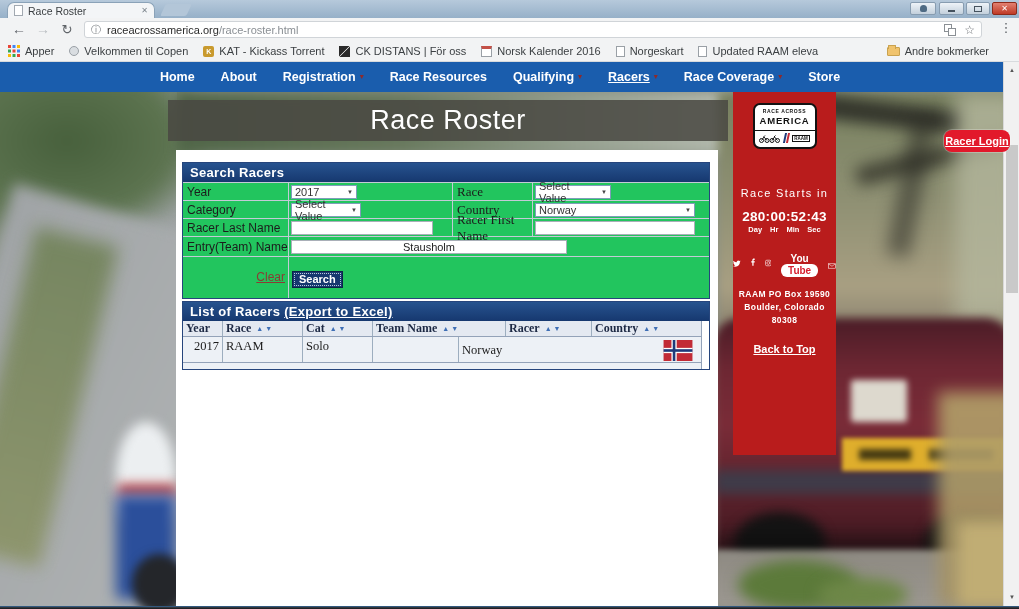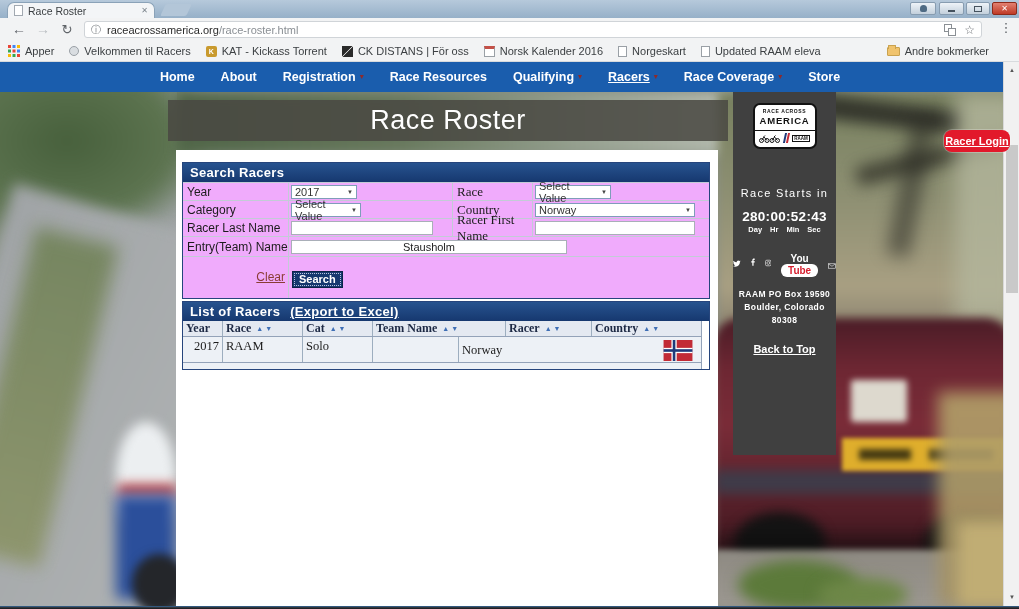--- a/index.html
+++ b/index.html
@@ -108,21 +108,21 @@
   .ph-g1{left:738px;top:468px;width:120px;height:50px;border-radius:50%;background:#5c7a3a;filter:blur(7px)}
   .ph-g2{left:818px;top:486px;width:90px;height:34px;border-radius:50%;background:#6d8747;filter:blur(7px)}
   .ph-g3{left:938px;top:300px;width:82px;height:214px;background:linear-gradient(#b3a169,#a59367);opacity:.9;filter:blur(8px)}
   .ph-g4{left:958px;top:430px;width:62px;height:84px;background:#c0ad74;filter:blur(7px)}
 
   .title-band{left:168px;top:8px;width:560px;height:41px;background:rgba(73,72,66,.85);
     color:#fff;font-size:27px;text-align:center;line-height:40px;letter-spacing:.5px}
   .main-col{left:176px;top:58px;width:542px;height:456px;background:#fff}
 
   
-  .panel{border:1px solid #26457c;background:#f0abfc}
+  .panel{border:1px solid #26457c;background:#22c55e}
   .search-panel{left:182px;top:70px;width:528px}
   .panel-bar{height:19px;background:linear-gradient(#27538f,#16386f);color:#fff;
     font-weight:bold;font-size:13px;line-height:19px;padding-left:7px;letter-spacing:.3px;
     display:flex;align-items:center}
   .frow{display:flex;border-top:1px solid #c3cbd6}
   .frow:first-of-type{border-top:none}
   .fc{border-right:1px solid #c3cbd6;display:flex;align-items:center;height:17px}
   .c1{width:106px;padding-left:4px;font-size:12px;color:#1c1c1c}
   .c2{width:164px}
   .c3{width:80px;padding-left:4px}
@@ -138,39 +138,39 @@
   .row-btn{display:flex;border-top:1px solid #c3cbd6;height:42px}
   .clear-cell{width:106px;border-right:1px solid #c3cbd6;display:flex;justify-content:flex-end;
     align-items:flex-start;padding:13px 3px 0 0}
   .clear-link{color:#8a3c34;text-decoration:underline;font-size:12px}
   .btn-cell{flex:1;padding:12px 0 0 3px}
   .search-btn{background:#16386f;color:#fff;font-weight:bold;font-size:11px;
     border:1px solid #0d2347;padding:1px 6px 2px;outline:1px dotted #b9c6dd;outline-offset:-3px}
 
   
   .roster-panel{left:182px;top:209px;width:528px;background:#fff}
-  .export-link{color:#fff;font-weight:bold;text-decoration:underline;margin-left:10px;font-size:13px}
+  .export-link{color:#fff;font-weight:bold;text-decoration:underline;margin-left:4px;font-size:13px}
   .rtable{width:519px;font-family:"Liberation Serif","DejaVu Serif",serif;border-right:1px solid #93a2b8}
   .hrow{display:flex;background:#e4e9f1;height:16px;border-bottom:1px solid #93a2b8}
   .hcell{font-weight:bold;font-size:12px;color:#1d2944;padding-left:3px;display:flex;
     align-items:center;border-right:1px solid #9daebf}
   .hcell:last-child{border-right:none}
   .sort{font-size:7px;color:#3f6fb5;margin-left:5px;letter-spacing:2px}
   .drow{display:flex;background:#edf1f6;height:26px;border-bottom:1px solid #93a2b8}
   .dcell{font-size:12.5px;color:#1b1b1b;padding:2px 0 0 3px;border-right:1px solid #9daebf}
   .dcell:last-child{border-right:none}
   .w-year{width:40px}.w-race{width:80px}.w-cat{width:70px}.w-team{width:133px}
   .w-racer{width:86px}.w-cty{flex:1}
   .cell-year{text-align:right;padding-right:3px}
   .team-link{color:#4060c8;text-decoration:underline}
   .cty-flex{display:flex;align-items:center;justify-content:space-between;padding-right:8px}
   .tstrip{height:6px;background:#edf1f6}
 
   
-  .sidebar{left:733px;top:0;width:103px;height:363px;background:#404040;color:#fff;text-align:center}
+  .sidebar{left:733px;top:0;width:103px;height:363px;background:#b91c1c;color:#fff;text-align:center}
   .logo{margin:11px auto 0;width:64px;height:46px;background:#fff;border:2px solid #121212;
     border-radius:7px;color:#121212;overflow:hidden}
   .logo-top{border-bottom:1px solid #121212;padding-top:3px;height:26px}
   .logo-l1{font-size:5px;font-weight:bold;letter-spacing:.6px}
   .logo-l2{font-size:9.5px;font-weight:bold;letter-spacing:.8px;margin-top:1px}
   .logo-bot{display:flex;align-items:center;justify-content:center;gap:3px;padding-top:2px}
   .stripes{display:flex;gap:1px;transform:skewX(-12deg)}
   .stripes i{display:block;width:2px;height:10px}
   .logo-badge{font-size:4.5px;font-weight:bold;border:1px solid #121212;padding:0 1px}
   .starts{margin-top:38px;font-size:11px;letter-spacing:1.3px}
@@ -251,21 +251,21 @@
           <rect x="4.5" y="4.5" width="3" height="3" fill="#ea4335"></rect>
           <rect x="9" y="4.5" width="3" height="3" fill="#4285f4"></rect>
         <rect x="0" y="9" width="3" height="3" fill="#fbbc05"></rect>
           <rect x="4.5" y="9" width="3" height="3" fill="#34a853"></rect>
           <rect x="9" y="9" width="3" height="3" fill="#ea4335"></rect>
       </svg>
       <span>Apper</span>
     </span>
     <span class="bm">
       <span class="ic globeic"></span>
-      <span>Velkommen til Racers</span>
+      <span>Velkommen til Copen</span>
     </span>
     <span class="bm">
       <span class="ic katic">K</span>
       <span>KAT - Kickass Torrent</span>
     </span>
     <span class="bm">
       <span class="ic ckic"></span>
       <span>CK DISTANS | För oss</span>
     </span>
     <span class="bm">

